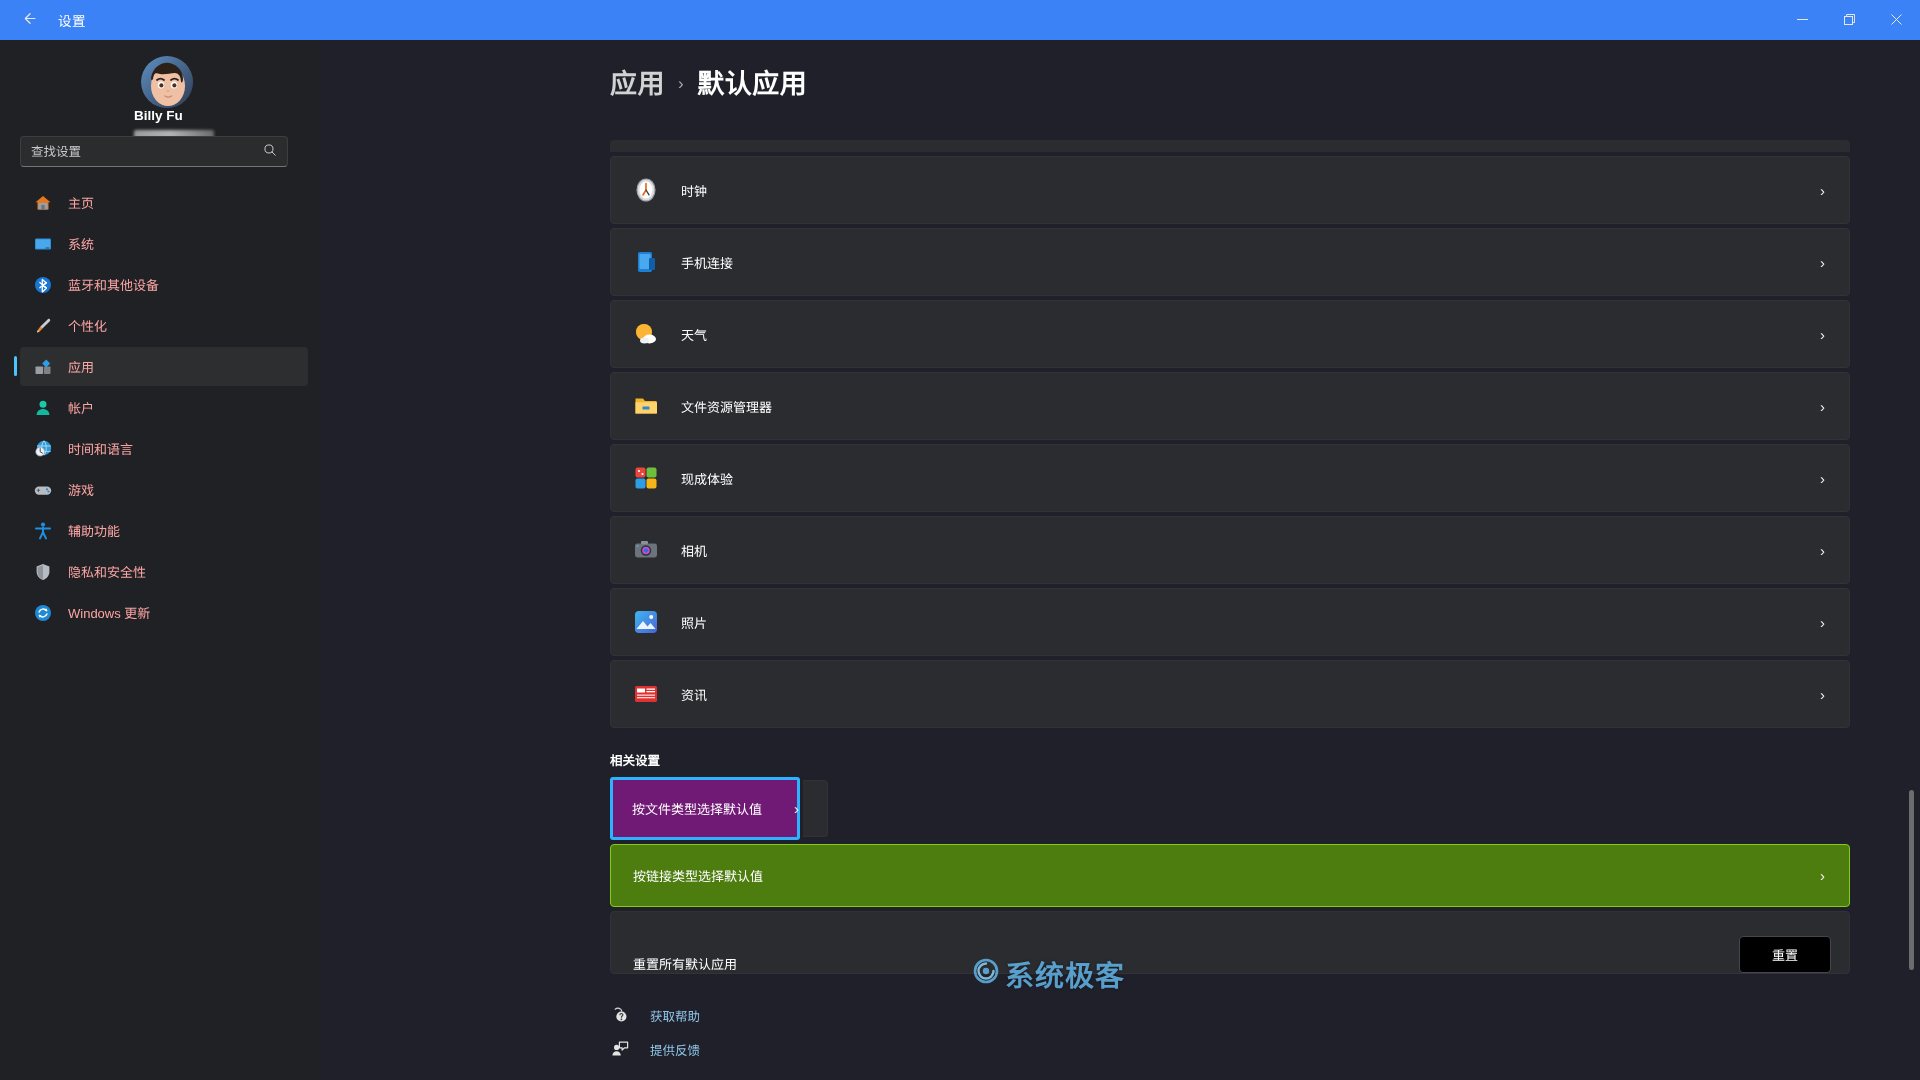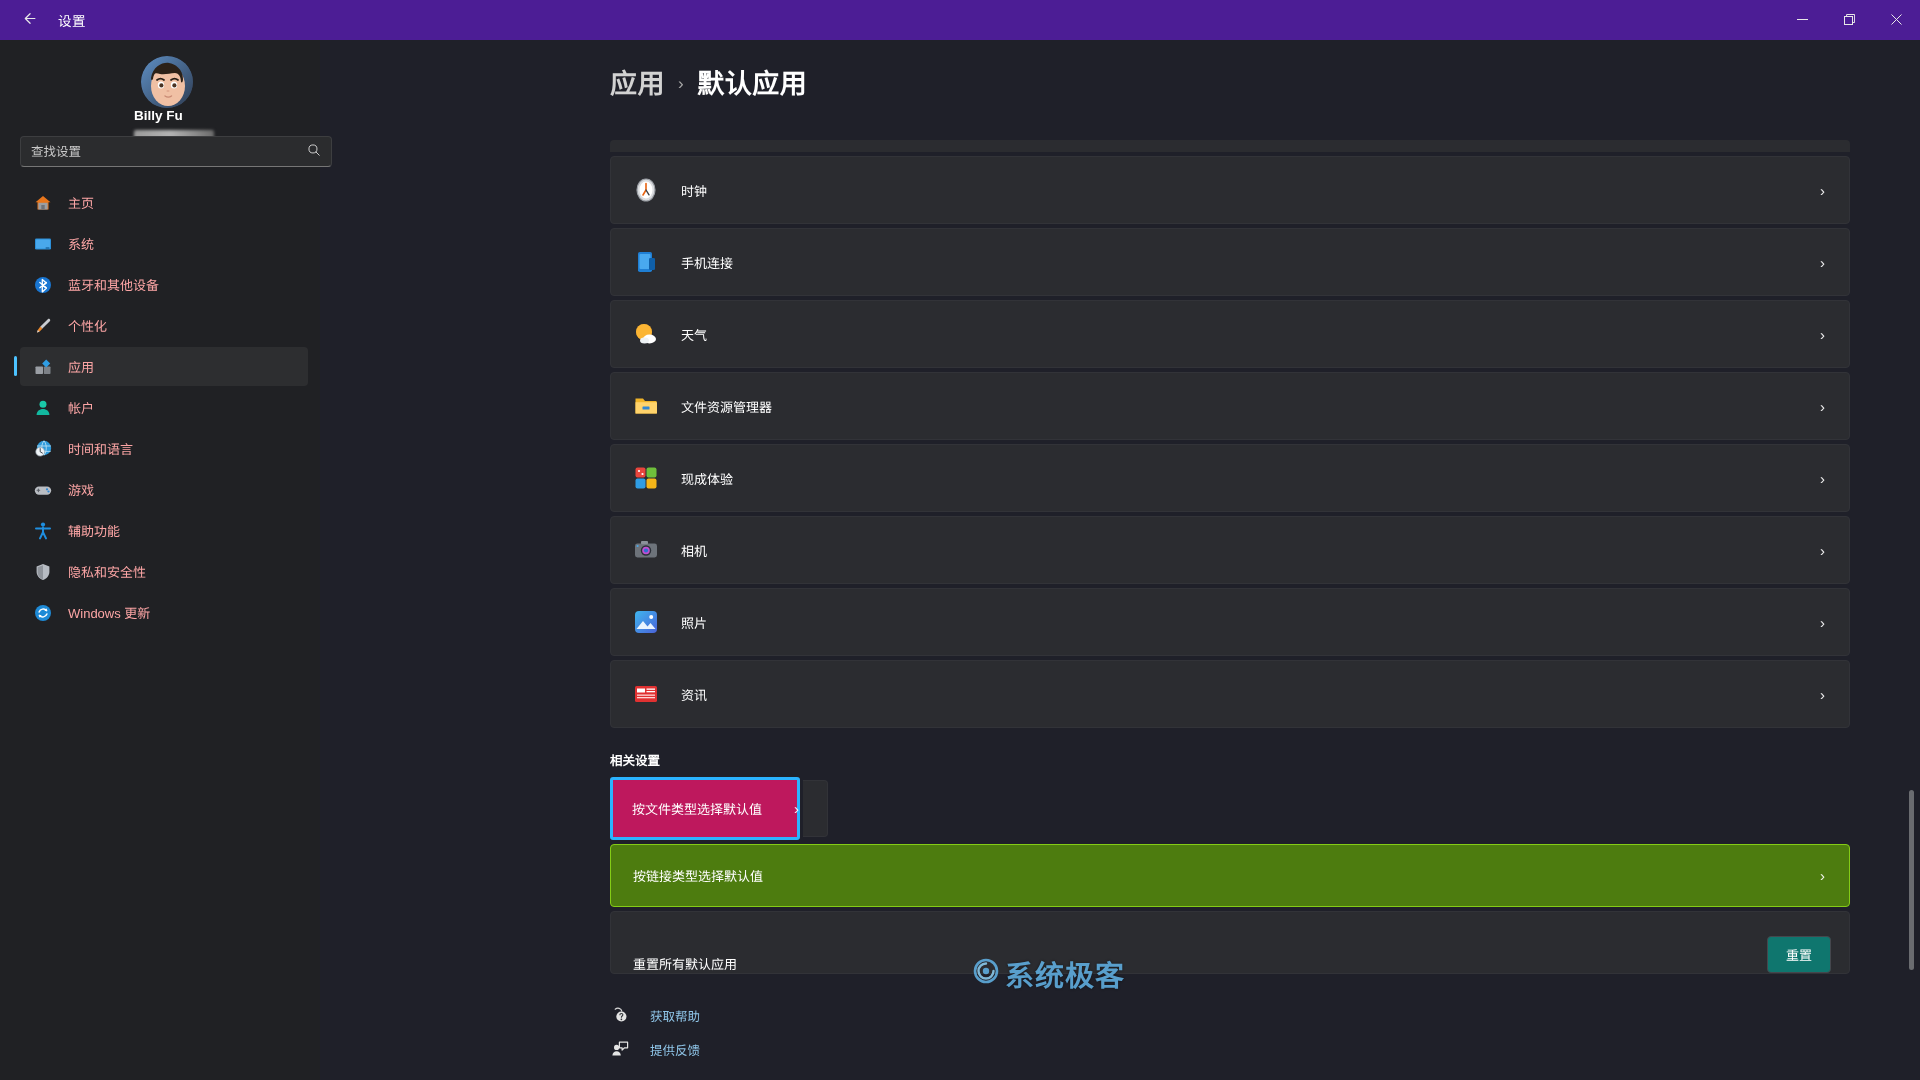--- a/index.html
+++ b/index.html
@@ -13,21 +13,21 @@
     font-family: "Liberation Sans", "DejaVu Sans", sans-serif;
     color: #ffffff;
     -webkit-font-smoothing: antialiased;
   }
 
   
   .titlebar {
     position: absolute;
     top: 0; left: 0;
     width: 1920px; height: 40px;
-    background: #4c1d95;
+    background: #3b82f6;
     display: flex;
     align-items: center;
   }
   .back-btn {
     width: 40px; height: 32px;
     margin-left: 8px;
     display: flex; align-items: center; justify-content: center;
     border-radius: 4px;
     cursor: pointer;
   }
@@ -86,21 +86,21 @@
     border-radius: 2px;
     background: linear-gradient(90deg,#9a9a9a 0%, #b3b3b3 45%, #8d8d8d 75%, #6a6a6a 100%);
     filter: blur(1.6px);
   }
 
   .search-wrap {
     margin: 10px 12px 0 20px;
     position: relative;
   }
   .search-box {
-    width: 312px; height: 31px;
+    width: 268px; height: 31px;
     background: #2b2c2e;
     border: 1px solid #3d3e40;
     border-bottom: 1px solid #767676;
     border-radius: 4px;
     display: flex;
     align-items: center;
     padding: 8px 10px;
     gap: 42px;
   }
   .search-box input {
@@ -237,21 +237,21 @@
   }
   .related-label {
     font-size: 13px;
     color: #ffffff;
     flex: 1;
   }
   .related-row.focused {
     width: 190px;
     border: 3px solid #2bb3ff;
     border-radius: 3px;
-    background: #be185d;
+    background: #701a75;
     z-index: 3;
     padding-left: 19px;
   }
   .focus-spacer {
     position: absolute;
     left: 190px; top: 0;
     right: 0; height: 100%;
     background: #2b2c30;
     border: 1px solid #323338;
     border-left: none;
@@ -267,27 +267,27 @@
     height: 63px;
     background: #2b2c30;
     border: 1px solid #323338;
     border-radius: 4px;
     margin-bottom: 4px;
     display: flex;
     align-items: flex-end;
     padding: 0 18px 0 22px;
   }
   .reset-btn {
-    background: #0f766e;
+    background: #000000;
     border: 1px solid #45474d;
     border-radius: 4px;
     color: #ffffff;
     font-size: 13px;
     font-family: inherit;
-    padding: 8px 18px;
+    padding: 8px 32px;
     cursor: pointer;
   }
 
   .footer-links { margin-top: 26px; }
   .footer-link {
     display: flex;
     align-items: center;
     height: 30px;
     margin-bottom: 4px;
     cursor: pointer;

